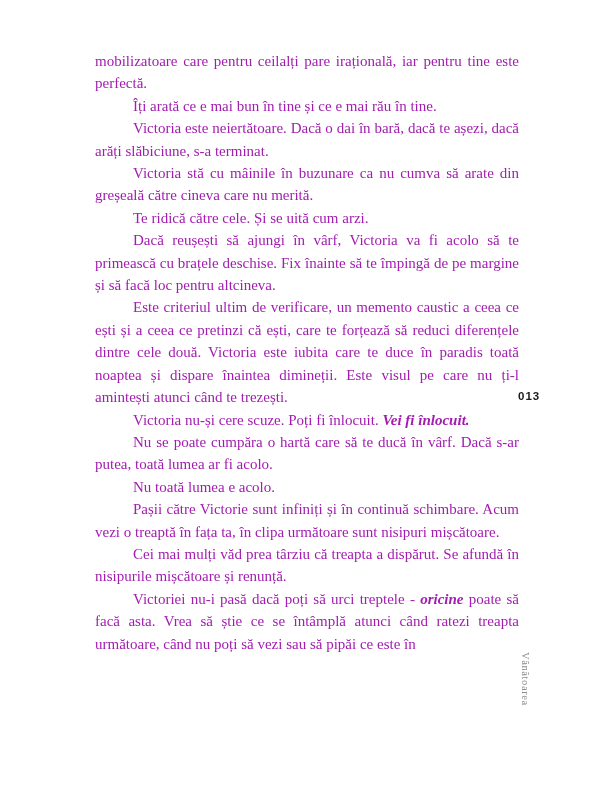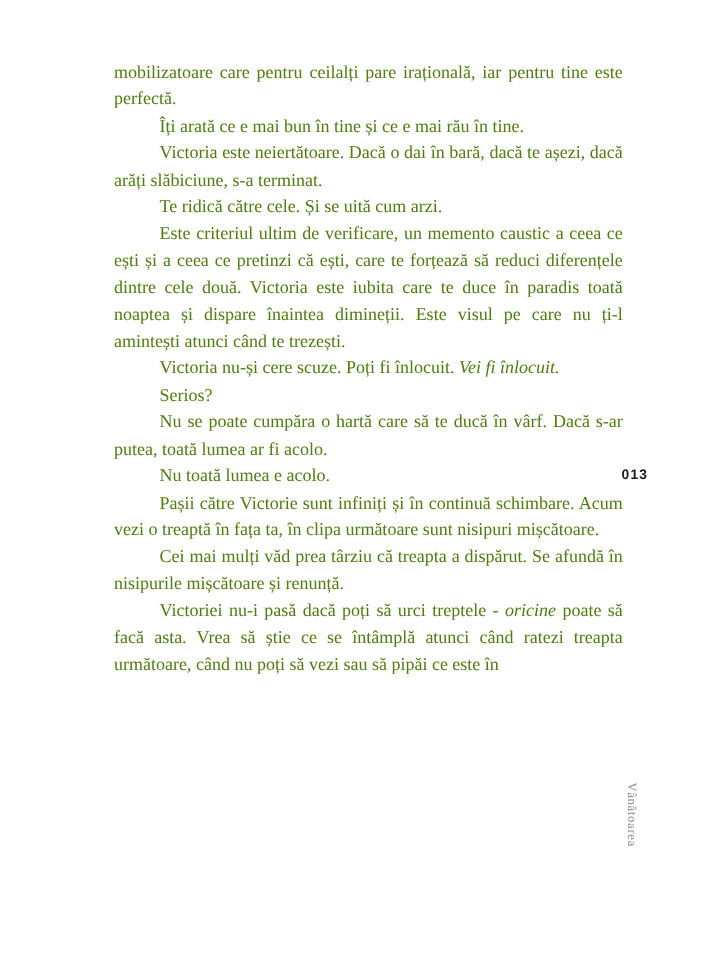--- a/index.html
+++ b/index.html
@@ -19,32 +19,33 @@
     inset: 0;
     background: #ffffff;
   }
   .text-block {
     position: absolute;
     left: 95px;
     top: 50px;
     width: 424px;
     font-size: 15px;
     line-height: 22.4px;
-    color: #4d7c0f;
+    color: #a21caf;
     text-align: justify;
   }
   .text-block p {
     margin: 0;
     padding: 0;
   }
   .text-block p.indent {
     text-indent: 38px;
   }
   .text-block em {
     font-style: italic;
+    font-weight: bold;
   }
   .folio {
     position: absolute;
     left: 518px;
     top: 390px;
     font-family: "Liberation Sans", sans-serif;
     font-weight: 700;
     font-size: 11.5px;
     letter-spacing: 1px;
     color: #1c1c1c;
@@ -61,24 +62,25 @@
   }
 </style>
 </head>
 <body>
 
 <div class="page">
   <div class="text-block">
       <p><span>mobilizatoare care pentru ceilalți pare irațională, iar pentru tine este perfectă.</span></p>
       <p class="indent"><span>Îți arată ce e mai bun în tine și ce e mai rău în tine.</span></p>
       <p class="indent"><span>Victoria este neiertătoare. Dacă o dai în bară, dacă te așezi, dacă arăți slăbiciune, s-a terminat.</span></p>
+      <p class="indent"><span>Victoria stă cu mâinile în buzunare ca nu cumva să arate din greșeală către cineva care nu merită.</span></p>
       <p class="indent"><span>Te ridică către cele. Și se uită cum arzi.</span></p>
+      <p class="indent"><span>Dacă reușești să ajungi în vârf, Victoria va fi acolo să te primească cu brațele deschise. Fix înainte să te împingă de pe margine și să facă loc pentru altcineva.</span></p>
       <p class="indent"><span>Este criteriul ultim de verificare, un memento caustic a ceea ce ești și a ceea ce pretinzi că ești, care te forțează să reduci diferențele dintre cele două. Victoria este iubita care te duce în paradis toată noaptea și dispare înaintea dimineții. Este visul pe care nu ți-l amintești atunci când te trezești.</span></p>
       <p class="indent"><span>Victoria nu-și cere scuze. Poți fi înlocuit. </span><em>Vei fi înlocuit.</em></p>
-      <p class="indent"><span>Serios?</span></p>
       <p class="indent"><span>Nu se poate cumpăra o hartă care să te ducă în vârf. Dacă s-ar putea, toată lumea ar fi acolo.</span></p>
       <p class="indent"><span>Nu toată lumea e acolo.</span></p>
       <p class="indent"><span>Pașii către Victorie sunt infiniți și în continuă schimbare. Acum vezi o treaptă în fața ta, în clipa următoare sunt nisipuri mișcătoare.</span></p>
       <p class="indent"><span>Cei mai mulți văd prea târziu că treapta a dispărut. Se afundă în nisipurile mișcătoare și renunță.</span></p>
       <p class="indent"><span>Victoriei nu-i pasă dacă poți să urci treptele - </span><em>oricine</em><span> poate să facă asta. Vrea să știe ce se întâmplă atunci când ratezi treapta următoare, când nu poți să vezi sau să pipăi ce este în</span></p>
     </div>
   <div class="folio">013</div>
   <div class="spine-title">Vânătoarea</div>
 </div>
 

